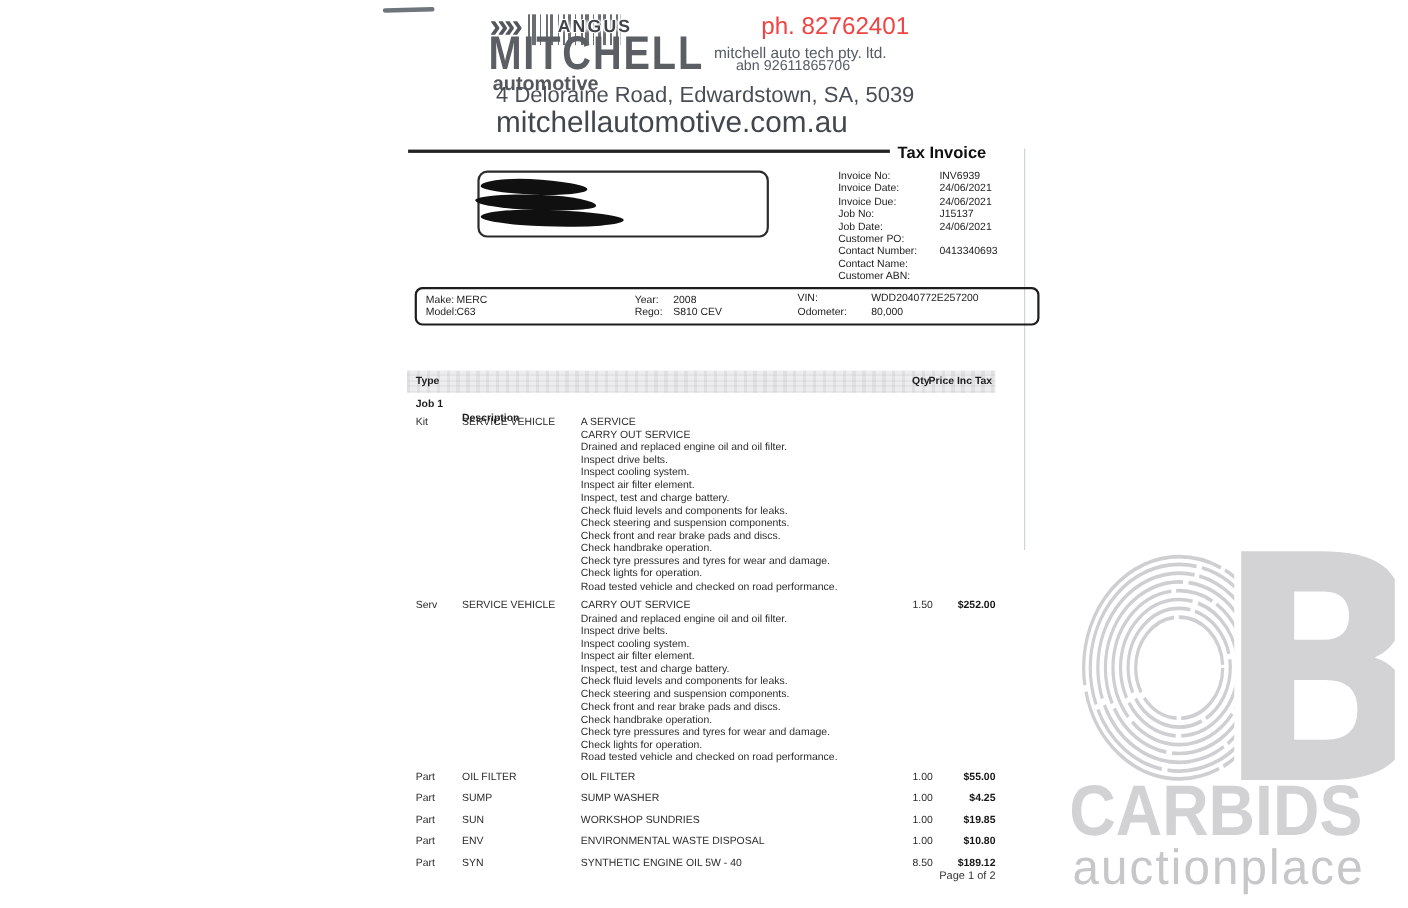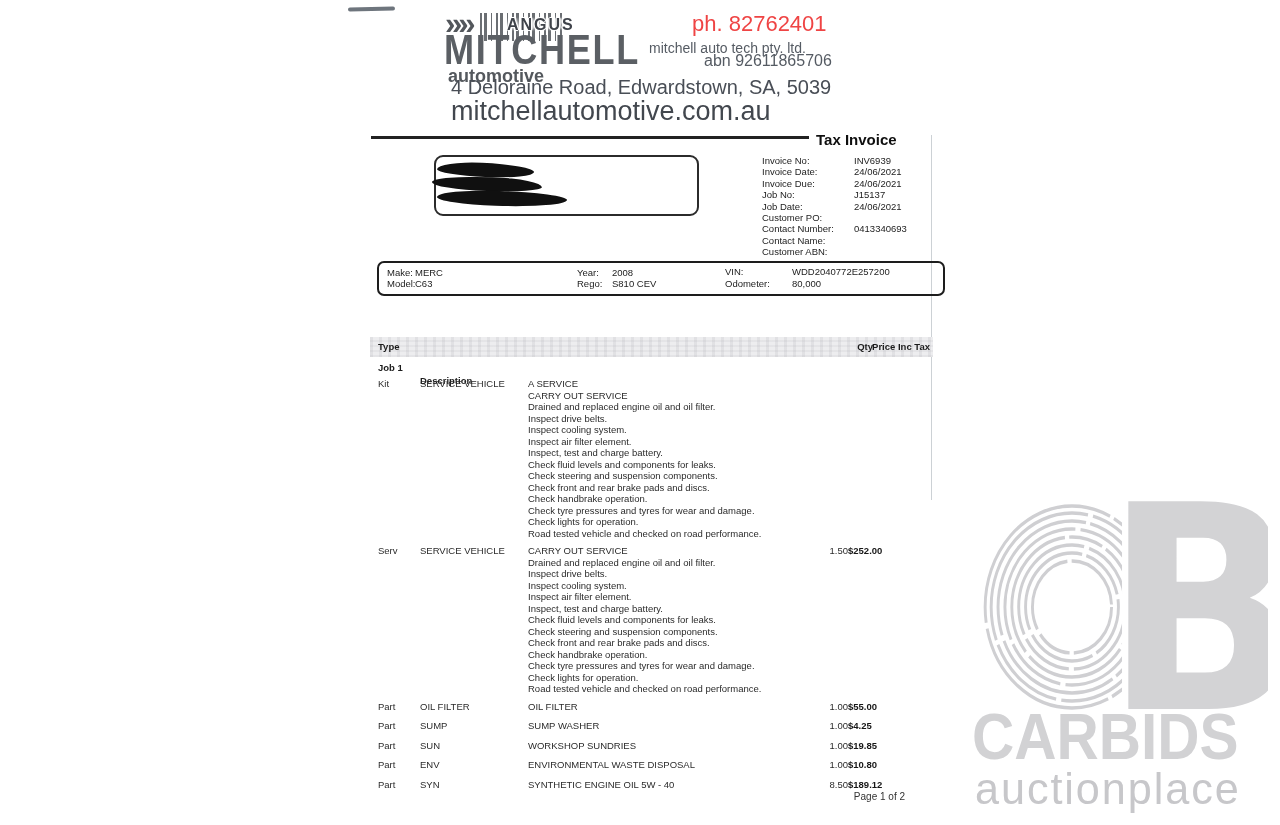--- a/index.html
+++ b/index.html
@@ -12,21 +12,21 @@
   .chevrons{left:445px;top:8px;font-size:31px;font-weight:800;color:#53575c;letter-spacing:-4px;line-height:1;}
   .barcode{left:480px;top:13px;width:84px;height:28px;opacity:.9;
      background:repeating-linear-gradient(90deg,#5a5e63 0 2px,transparent 2px 4px,#5a5e63 4px 7px,transparent 7px 11px,#5a5e63 11px 12px,transparent 12px 16px);}
   .angus{left:507px;top:16px;font-size:16px;font-weight:800;color:#3f434a;letter-spacing:2px;
      text-shadow:-1px 0 0 #fff,1px 0 0 #fff,0 -1px 0 #fff,0 1px 0 #fff,-2px 0 2px #fff,2px 0 2px #fff;}
   .mitchell{left:444px;top:28px;font-size:43px;font-weight:800;color:#5b5f64;letter-spacing:2px;
      transform:scaleX(.84);transform-origin:left top;line-height:1;}
   .automotive{left:448px;top:67px;font-size:18px;font-weight:700;color:#54585d;line-height:1;}
   .phone{left:692px;top:12px;font-size:22px;color:#ef4444;line-height:1.1;}
   .company-line{left:649px;top:40px;font-size:14px;color:#555b63;}
-  .abn-line{left:704px;top:52px;font-size:16px;color:#555b63;}
+  .abn-line{left:669px;top:52px;font-size:13px;color:#555b63;}
   .address{left:451px;top:77px;font-size:20px;color:#494e56;line-height:1;}
   .website{left:451px;top:98px;font-size:27px;color:#42474e;line-height:1;}
   .divider{left:371px;top:136px;width:438px;height:3px;background:#222;}
 
   
   .tax-title{left:816px;top:131px;font-size:15px;font-weight:700;color:#0f0f0f;}
   .inv-fields{left:762px;top:155px;width:160px;}
   .inv-row{display:flex;height:11.4px;font-size:9.5px;color:#222;}
   .inv-label{width:92px;flex:none;}
   .inv-value{flex:1;}
@@ -46,33 +46,33 @@
   .v-make-l{left:8px;top:4px;}   .v-make{left:36px;top:4px;}
   .v-model-l{left:8px;top:15px;} .v-model{left:36px;top:15px;}
   .v-year-l{left:198px;top:4px;} .v-year{left:233px;top:4px;}
   .v-rego-l{left:198px;top:15px;}.v-rego{left:233px;top:15px;}
   .v-vin-l{left:346px;top:3px;}  .v-vin{left:413px;top:3px;}
   .v-odo-l{left:346px;top:15px;} .v-odo{left:413px;top:15px;}
 
   
   .thead{left:370px;top:337px;width:535px;height:20px;background:#ededef;
      background-image:repeating-linear-gradient(90deg,rgba(150,150,158,.14) 0 3px,transparent 3px 9px),
-                      repeating-linear-gradient(0deg,rgba(150,150,158,.10) 0 2px,transparent 2px 5px);padding-left:28px;}
+                      repeating-linear-gradient(0deg,rgba(150,150,158,.10) 0 2px,transparent 2px 5px);}
   .thead span{position:absolute;top:4px;font-size:9.5px;font-weight:700;color:#1c1c1c;}
   .h-type{left:8px;} .h-desc{left:50px;margin-top:34px;} .h-qty{right:60px;} .h-price{right:3px;}
   .job-label{left:378px;top:362px;font-size:9.5px;font-weight:700;color:#1c1c1c;}
 
   .rows{left:370px;top:378px;width:535px;}
   .irow{display:grid;grid-template-columns:50px 108px 270px 50px 57px;align-items:start;
         font-size:9.5px;line-height:11.5px;color:#2b2b2b;}
   .irow.svc{margin-bottom:6px;}
   .irow.part{margin-bottom:8px;}
   .c-type{padding-left:8px;}
   .c-qty{text-align:right;}
-  .c-price{font-weight:700;color:#161616;}
+  .c-price{text-align:right;font-weight:700;color:#161616;}
   .page-num{left:750px;top:791px;width:155px;text-align:right;font-size:10px;color:#333;}
 
   
   .wm-logo{left:968px;top:492px;}
   .wm-brand{left:972px;top:704px;font-size:65px;font-weight:800;color:#d2d2d4;line-height:1;
      transform:scaleX(.9);transform-origin:left top;letter-spacing:0;}
   .wm-tag{left:975px;top:766px;font-size:45px;font-weight:400;color:#c7c7ca;line-height:1;
      transform:scaleX(.96);transform-origin:left top;letter-spacing:2px;}
 </style>
 </head>

